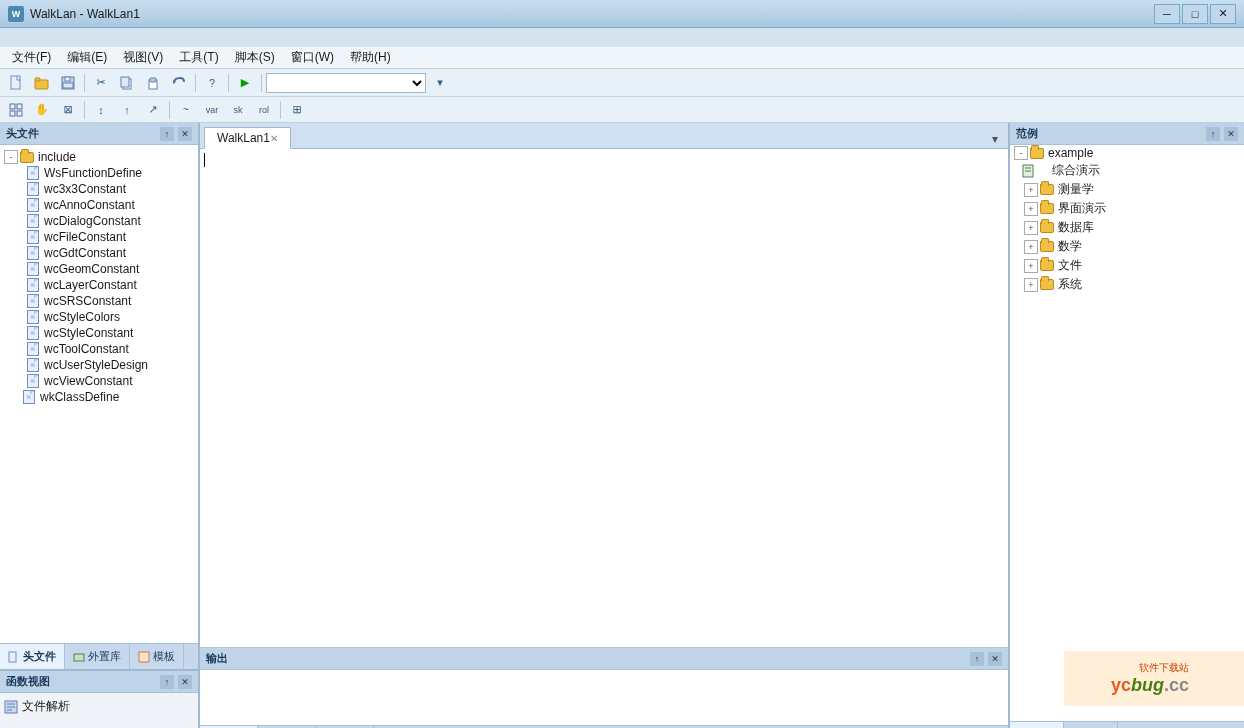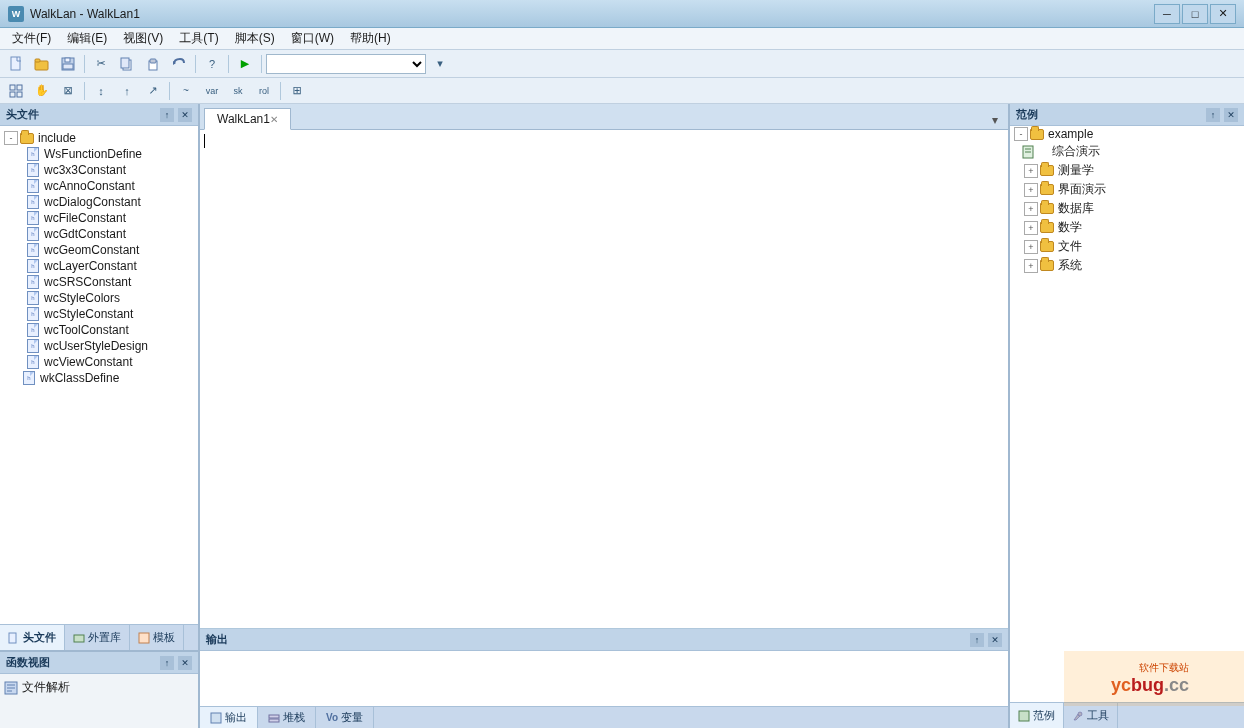--- a/index.html
+++ b/index.html
@@ -52,20 +52,21 @@
     }
 
     
     .menu-bar {
       background: #f0f5fa;
       height: 22px;
       display: flex;
       align-items: center;
       padding: 0 4px;
       border-bottom: 1px solid #c0d0e0;
+      margin-top: 19px;
     }
     .menu-item {
       padding: 2px 8px;
       cursor: pointer;
       color: #1a1a1a;
       font-size: 12px;
     }
 
     
     .toolbar {
@@ -804,16 +805,16 @@
       </div>
     </div>
 
   </div>
 </div>
 
 <div class="watermark">
   <div class="watermark-inner">
     <div class="watermark-text1">软件下载站</div>
     <div class="watermark-text2">
-      <span style="color:#e06020;">yc</span><span style="color:#b91c1c;">bug</span><span style="color:#888;">.cc</span>
+      <span style="color:#e06020;">yc</span><span style="color:#4d7c0f;font-style:italic;">bug</span><span style="color:#888;">.cc</span>
     </div>
   </div>
 </div>
 
 </body></html>

